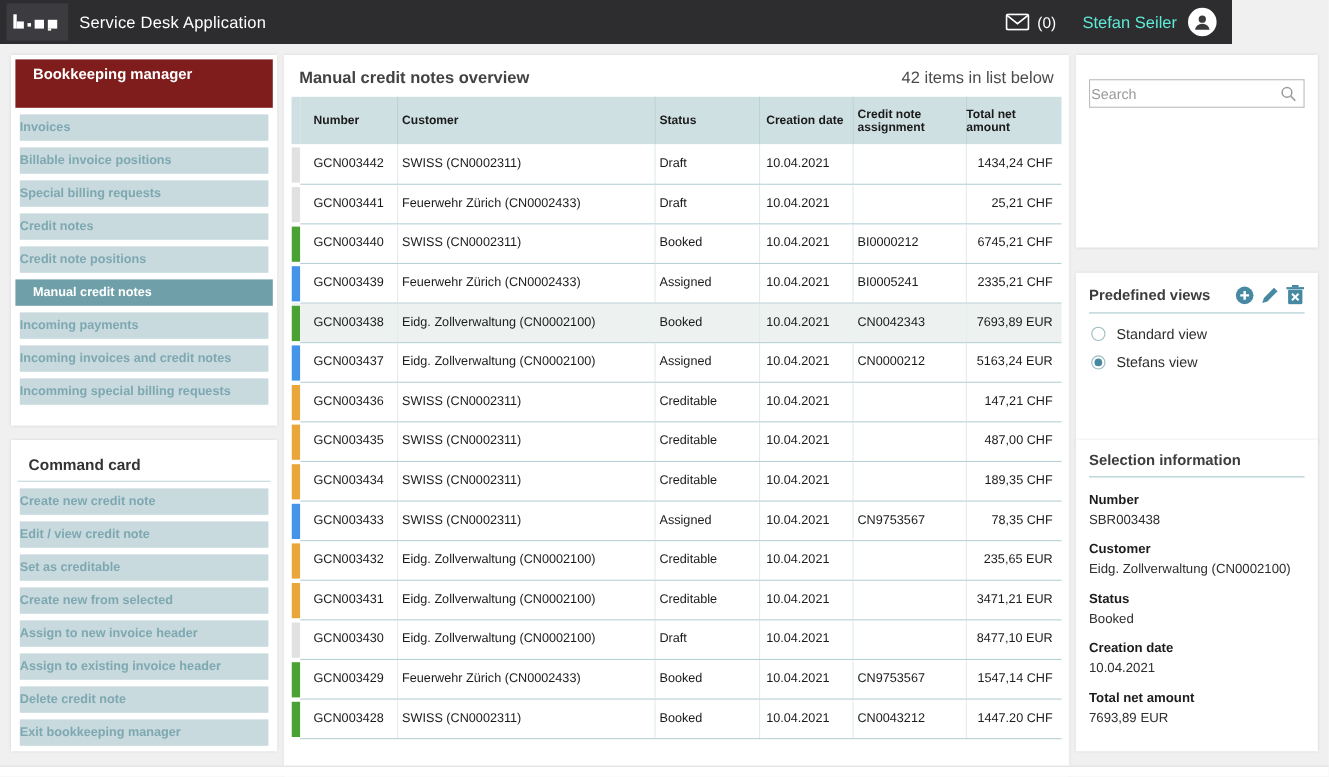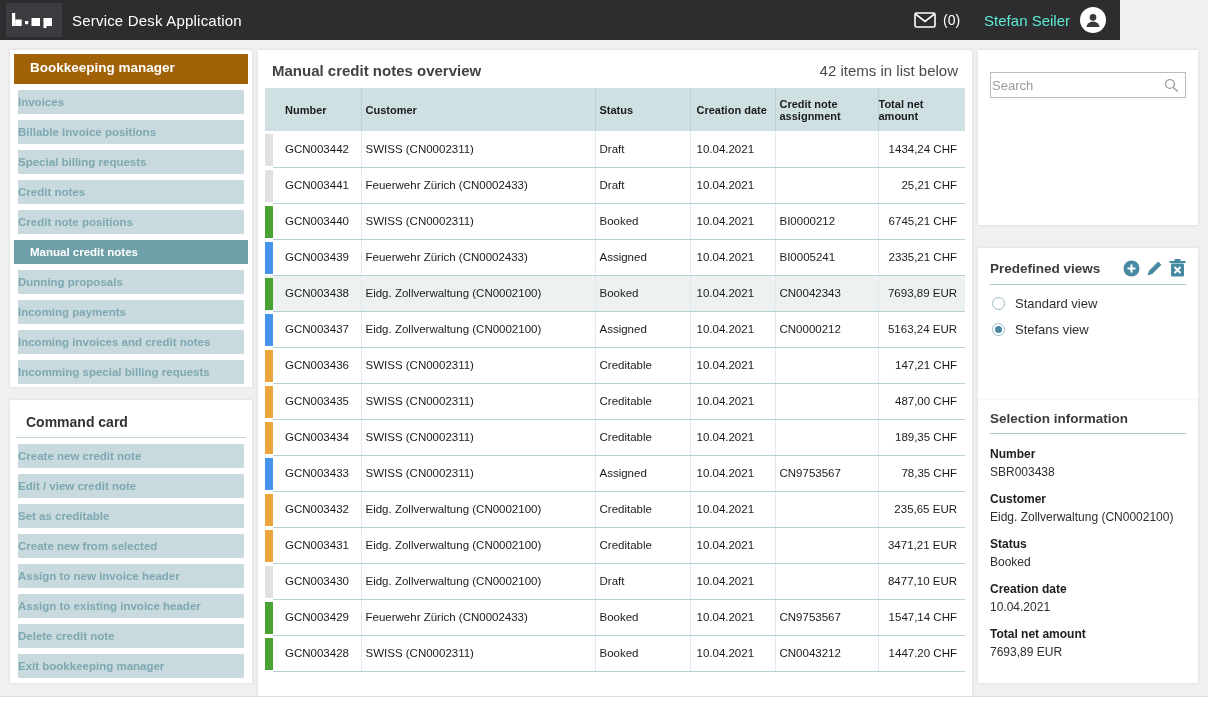--- a/index.html
+++ b/index.html
@@ -17,22 +17,22 @@
   .mail-count { color:#fff; font-size:14px; }
   .user-name { color:#5eead4; font-size:15px; margin-left:14px; }
   .avatar { width:26px; height:26px; border-radius:50%; background:#fff; display:flex;
             align-items:center; justify-content:center; }
 
   
   .card { position:absolute; background:#fff; box-shadow:0 0 3px rgba(0,0,0,.10); }
 
   
   #sidebar-card { left:10px; top:50px; width:242px; height:337px; padding:4px; }
-  .side-header { background:#a16207; color:#fff; font-weight:bold; font-size:13.5px;
-                 height:30px; line-height:28px; padding-left:16px; }
+  .side-header { background:#7f1d1d; color:#fff; font-weight:bold; font-size:13.5px;
+                 height:44px; line-height:28px; padding-left:16px; }
   .side-btn { background:#c8dade; color:#7ea8b1; font-weight:bold; font-size:11.5px;
               height:24px; line-height:24px; padding-left:0; margin:6px 4px 0 4px; cursor:pointer; }
   .side-btn.selected { background:#6fa0a9; color:#ffffff; margin-left:0; margin-right:0; padding-left:16px; }
 
   #command-card { left:10px; top:400px; width:242px; height:283px; padding:8px 4px; }
   .cmd-title { color:#333; font-weight:bold; font-size:14px; padding:6px 0 7px 10px;
                border-bottom:1px solid #c3d6da; margin:0 2px 2px 2px; }
 
   
   #main-card { left:258px; top:50px; width:714px; height:692px; }
@@ -126,21 +126,20 @@
 
 <div class="card" id="sidebar-card">
   <div class="side-header">Bookkeeping manager</div>
   <div id="sidebar-items">
       <div class="side-btn">Invoices</div>
       <div class="side-btn">Billable invoice positions</div>
       <div class="side-btn">Special billing requests</div>
       <div class="side-btn">Credit notes</div>
       <div class="side-btn">Credit note positions</div>
       <div class="side-btn selected">Manual credit notes</div>
-      <div class="side-btn">Dunning proposals</div>
       <div class="side-btn">Incoming payments</div>
       <div class="side-btn">Incoming invoices and credit notes</div>
       <div class="side-btn">Incomming special billing requests</div>
     </div>
 </div>
 
 <div class="card" id="command-card">
   <div class="cmd-title">Command card</div>
   <div id="command-buttons">
       <div class="side-btn">Create new credit note</div>

